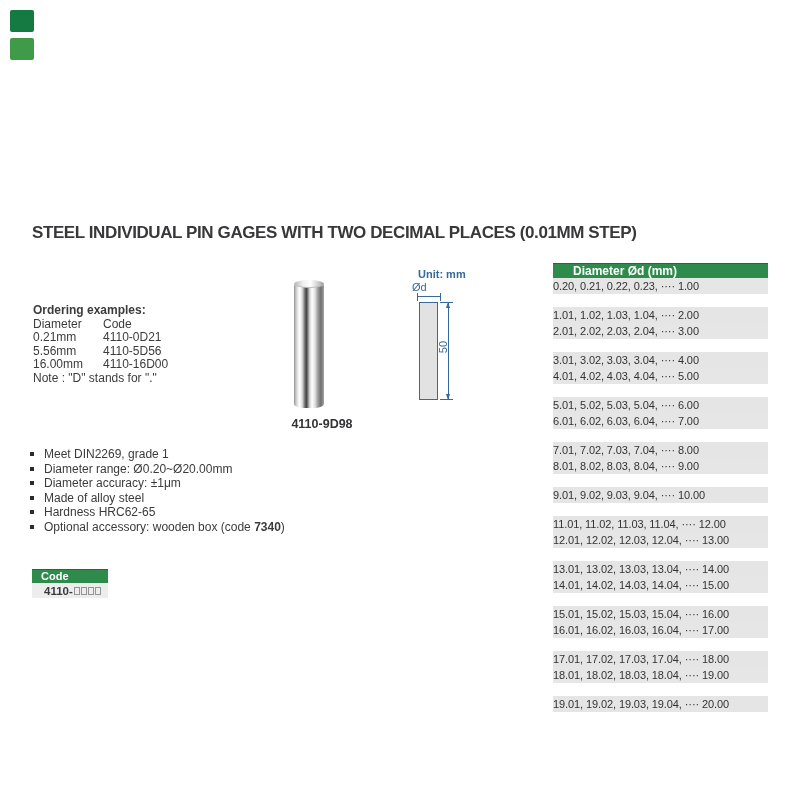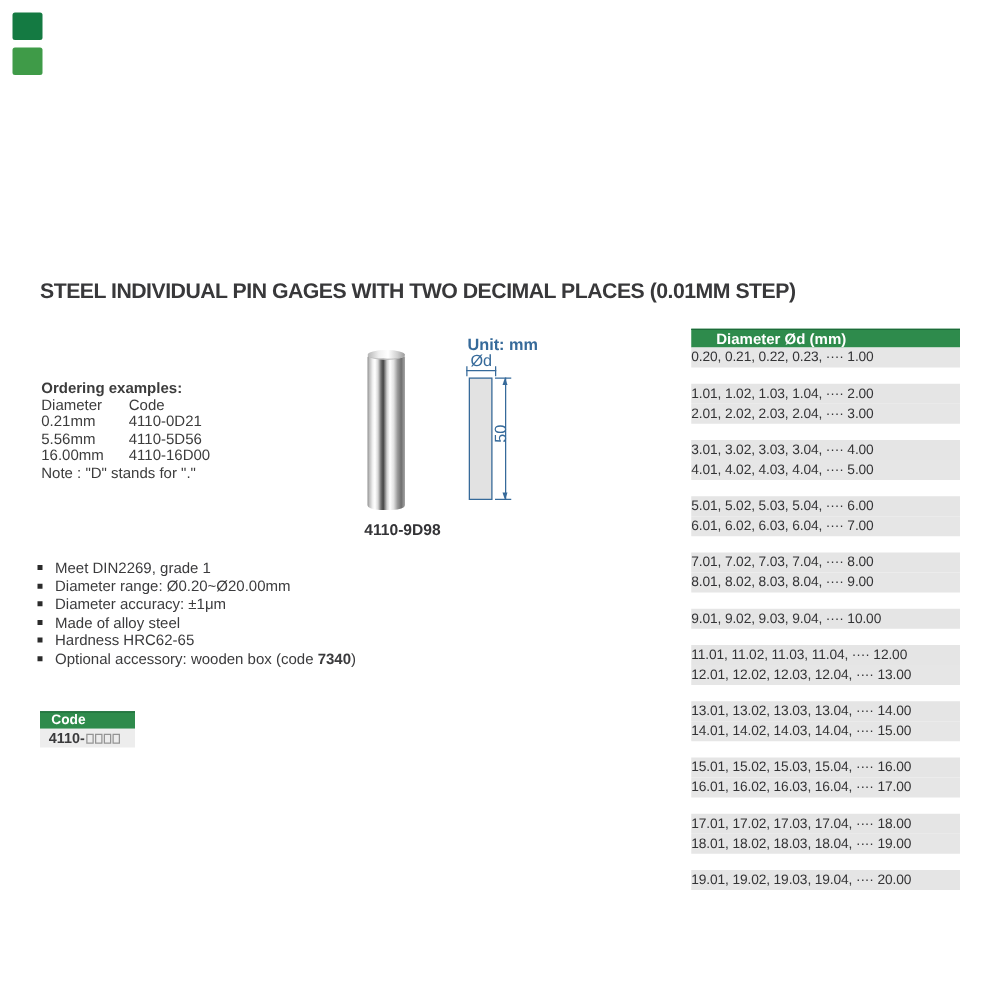--- a/index.html
+++ b/index.html
@@ -30,24 +30,24 @@
     background:linear-gradient(90deg,#8f8f8f 0%,#bdbdbd 5%,#f1f1f1 14%,#ffffff 20%,
       #d6d6d6 28%,#707070 36%,#454545 42%,#d0d0d0 52%,#ffffff 60%,#e0e0e0 70%,
       #9b9b9b 80%,#6f6f6f 90%,#a6a6a6 100%); }
   .pin-cap { position:absolute; left:0; top:-1px; width:30px; height:8px; border-radius:50%;
     background:linear-gradient(90deg,#b5b5b5,#efefef 30%,#ffffff 55%,#cfcfcf 80%,#9a9a9a);
     border-bottom:1px solid #bdbdbd; }
   .pin-label { position:absolute; left:272px; top:417px; width:100px; text-align:center;
     font-size:12.5px; font-weight:bold; color:#333336; }
 
   
-  .diagram { position:absolute; left:360px; top:265px; width:60px; height:145px;
-    color:#366a9a; font-size:13px; }
+  .diagram { position:absolute; left:404px; top:265px; width:60px; height:145px;
+    color:#366a9a; font-size:11px; }
   .unit { position:absolute; left:14px; top:3px; font-weight:bold; white-space:nowrap; }
-  .od { position:absolute; left:8px; top:16px; width:34px; text-align:center; }
+  .od { position:absolute; left:8px; top:16px; width:34px; }
   .hdim { position:absolute; left:13px; top:31px; width:24px; height:1px; background:#366a9a; }
   .hdim::before, .hdim::after { content:""; position:absolute; top:-3px; width:1px; height:8px; background:#366a9a; }
   .hdim::before { left:0; } .hdim::after { right:0; }
   .drect { position:absolute; left:15px; top:37px; width:19px; height:98px;
     background:#e2e2e2; border:1px solid #366a9a; }
   .ext { position:absolute; left:36px; width:13px; height:1px; background:#366a9a; }
   .ext-t { top:37px; } .ext-b { top:134px; }
   .vdim { position:absolute; left:44px; top:37px; width:1px; height:98px; background:#366a9a; }
   .vdim::before, .vdim::after { content:""; position:absolute; left:-2px;
     border-left:2.5px solid transparent; border-right:2.5px solid transparent; }
@@ -59,21 +59,21 @@
   
   .features { position:absolute; left:30px; top:447px; list-style:none; font-size:12px;
     line-height:14.6px; color:#3b3b3d; }
   .features li { position:relative; padding-left:14px; white-space:nowrap; }
   .features li::before { content:""; position:absolute; left:0; top:5px; width:4px; height:4px; background:#2b2b2b; }
 
   
   .codebox { position:absolute; left:32px; top:569px; width:76px; }
   .c-head { height:14px; line-height:13px; background:#2e8b4c; border-top:1px solid #1d6b39;
     color:#fff; font-weight:bold; font-size:11px; padding-left:9px; }
-  .c-row { height:15px; background:#ededed; display:flex; align-items:center; padding-left:7px; }
+  .c-row { height:15px; background:#ededed; display:flex; align-items:center; padding-left:12px; }
   .c-prefix { font-size:11.5px; font-weight:bold; color:#3a3a3c; }
   .c-sq { display:inline-block; width:6px; height:8px; border:1px solid #949494; margin-left:1px; background:#ededed; }
 
   
   .dtable { position:absolute; left:553px; top:263px; width:215px; }
   .t-head { height:15px; line-height:14px; background:#2e8b4c; border-top:1px solid #1d6b39;
     color:#fff; font-weight:bold; font-size:12px; padding-left:20px; }
   .t-row { height:16px; line-height:16px; font-size:11px; letter-spacing:-0.1px;
     color:#333335; white-space:nowrap; }
   .t-row.odd { background:#e6e6e6; }

